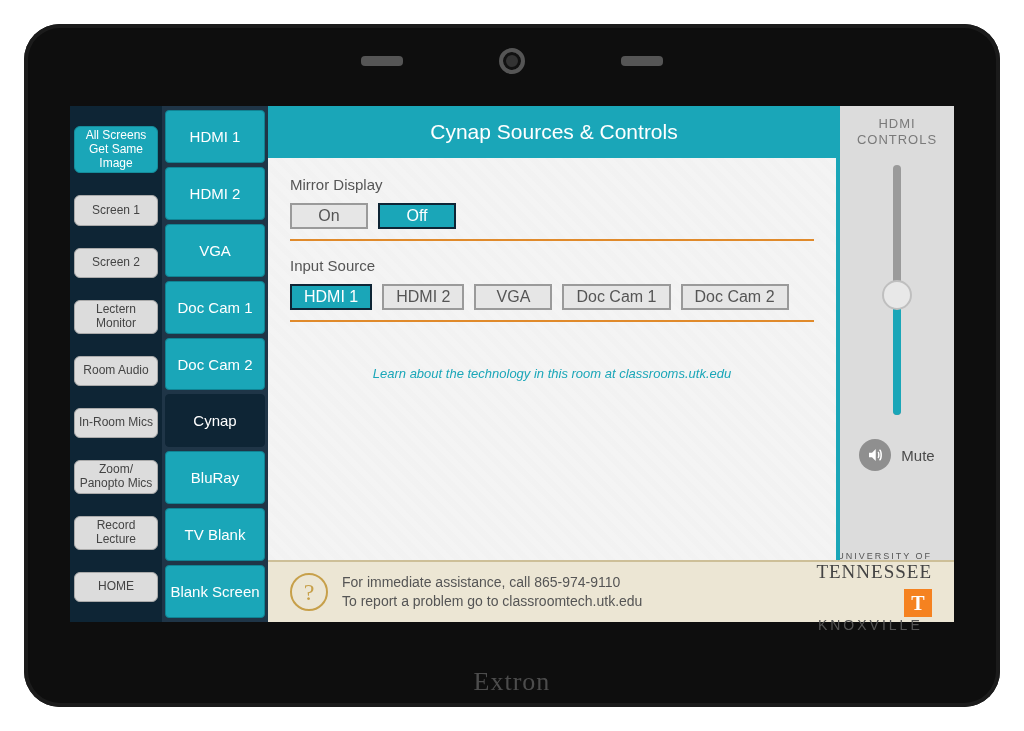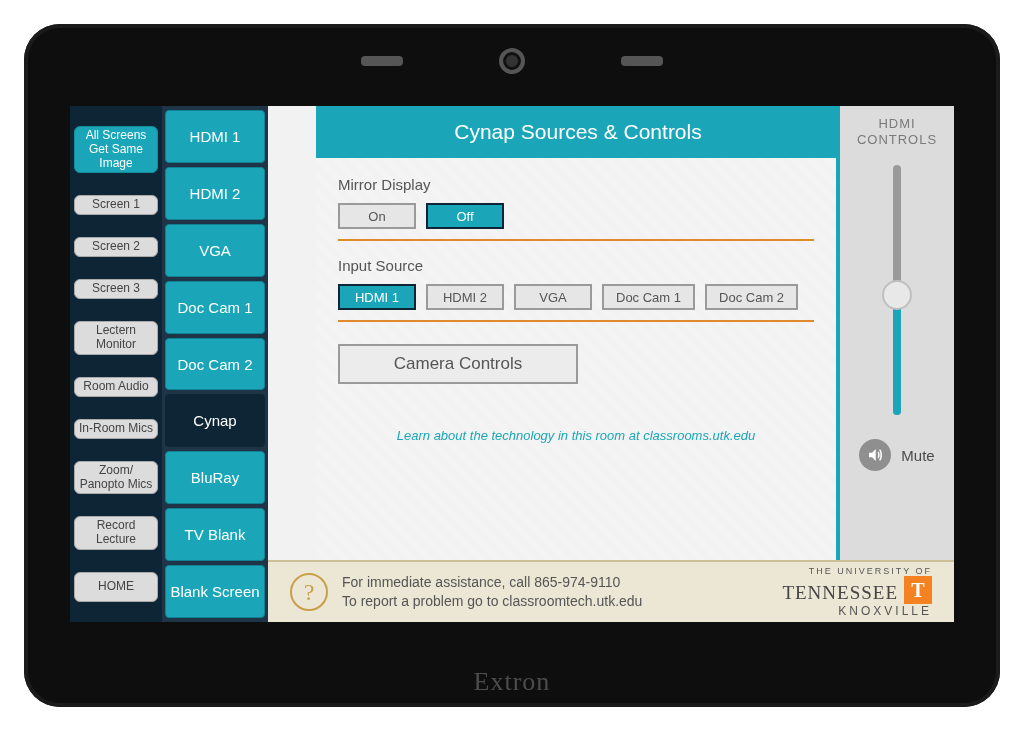--- a/index.html
+++ b/index.html
@@ -60,21 +60,21 @@
     background:
       linear-gradient(rgba(245,245,245,0.78), rgba(245,245,245,0.78)),
       repeating-linear-gradient(45deg, #e8e8e8 0 6px, #f0f0f0 6px 12px);
     color: #444;
   }
   .section-label { font-size: 15px; color: #555; margin-bottom: 10px; }
   .row { display: flex; gap: 10px; margin-bottom: 10px; }
   .pill {
     min-width: 78px; height: 26px; padding: 0 12px;
     display: flex; align-items: center; justify-content: center;
-    font-size: 13px; color: #555;
+    font-size: 16px; color: #555;
     background: #e6e6e6; border: 2px solid #9a9a9a;
   }
   .pill.sel { background: #1aa6b8; color: #fff; border: 2px solid #0e2535; }
   .hr { height: 2px; background: #e08a2b; margin: 8px 0 16px 0; }
 
   .cam-btn {
     width: 240px; height: 40px; border: 2px solid #9a9a9a; background: #ececec;
     display: flex; align-items: center; justify-content: center; font-size: 17px; color: #555;
     margin-top: 22px;
   }
@@ -99,46 +99,45 @@
 
   
   .footer { height: 62px; background: #ece6d4; border-top: 2px solid #cdbf98;
     display: flex; align-items: center; padding: 0 22px; gap: 14px; }
   .q-icon { width: 38px; height: 38px; border: 2px solid #c7a04a; border-radius: 50%;
     color: #c7a04a; font-size: 24px; display: flex; align-items: center; justify-content: center;
     font-family: Georgia, serif; }
   .footer-text { font-size: 14px; color: #555; line-height: 1.35; flex: 1; }
   .logo { text-align: right; }
   .logo .line1 { font-size: 9px; letter-spacing: 2px; color: #555; }
-  .logo-row { display: flex; align-items: flex-end; gap: 6px; justify-content: flex-end; }
+  .logo-row { display: flex; align-items: flex-end; gap: 6px; justify-content: flex-end; flex-direction: column; }
   .logo .wordmark { font-family: Georgia, serif; font-size: 19px; color: #444; letter-spacing: 1px; }
   .logo .t { width: 28px; height: 28px; background: #f58220; color: #fff; font-family: Georgia, serif; font-weight: bold; font-size: 20px; display: flex; align-items: center; justify-content: center; }
-  .logo .line3 { font-size: 12px; letter-spacing: 3px; color: #555; text-align: right; }
+  .logo .line3 { font-size: 14px; letter-spacing: 3px; color: #555; text-align: center; }
 
   .main-wrap { flex:1; display:flex; flex-direction:column; }
-  .upper { flex:1; display:flex;padding-left:48px; }
+  .upper { flex:1; display:flex; }
 </style>
 </head>
 <body>
 
 <div class="device">
   <div class="bezel">
     <div class="bezel-top">
       <div class="speaker-slot"></div>
       <div class="camera"></div>
       <div class="speaker-slot"></div>
     </div>
 
     <div class="screen">
 
       <div class="left-col">
         <div class="nav-btn all">All Screens Get Same Image</div>
         <div class="nav-btn">Screen 1</div>
         <div class="nav-btn">Screen 2</div>
-        <div class="nav-btn">Screen 3</div>
         <div class="nav-btn">Lectern Monitor</div>
         <div class="nav-btn">Room Audio</div>
         <div class="nav-btn">In-Room Mics</div>
         <div class="nav-btn">Zoom/ Panopto Mics</div>
         <div class="nav-btn">Record Lecture</div>
         <div class="nav-btn home">HOME</div>
       </div>
 
       <div class="src-col">
         <div class="src-btn">HDMI 1</div>
@@ -168,21 +167,20 @@
               <div class="section-label">Input Source</div>
               <div class="row">
                 <div class="pill sel">HDMI 1</div>
                 <div class="pill">HDMI 2</div>
                 <div class="pill">VGA</div>
                 <div class="pill">Doc Cam 1</div>
                 <div class="pill">Doc Cam 2</div>
               </div>
               <div class="hr"></div>
 
-              <div class="cam-btn">Camera Controls</div>
 
               <div class="learn">Learn about the technology in this room at classrooms.utk.edu</div>
             </div>
           </div>
 
           <div class="audio">
             <div class="audio-title">
               <span>HDMI</span><br><span>CONTROLS</span>
             </div>
 

